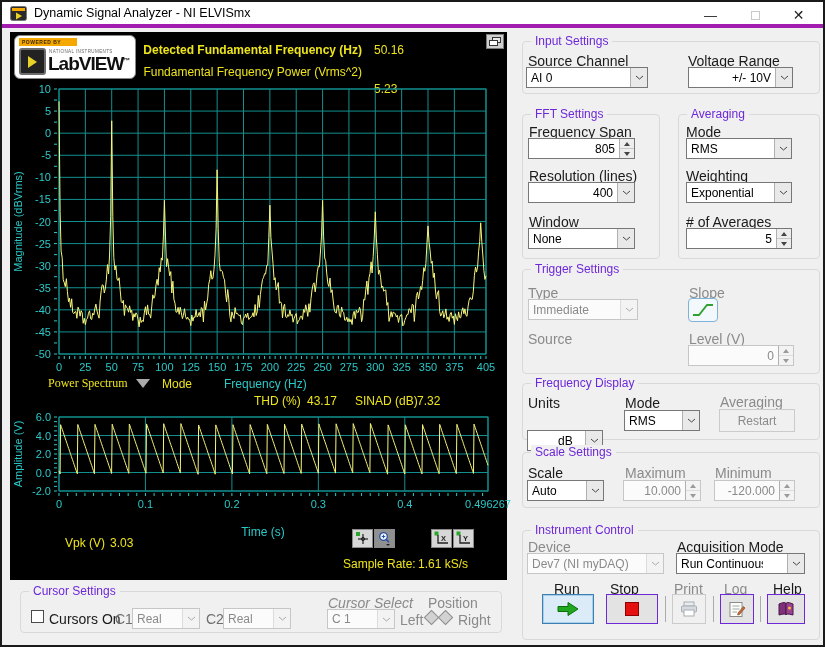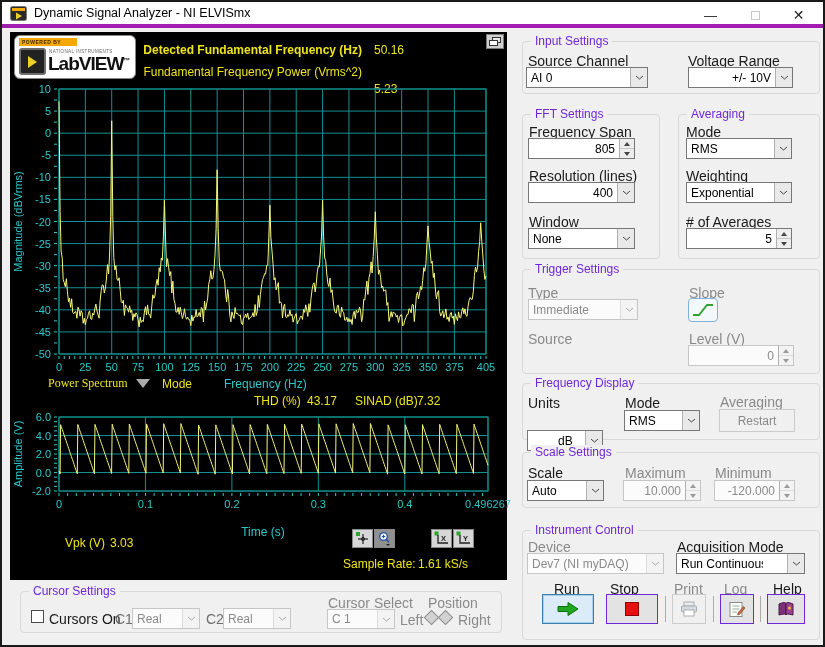--- a/index.html
+++ b/index.html
@@ -713,21 +713,21 @@
   </div>
   <div class="lbl" style="left:204px;top:609px;color:#6E6E6E;">C2</div>
   <div class="combo dis" style="left:221px;top:606px;width:68px;">
     <span class="txt">Real</span>
     <span class="cbtn">
         <svg width="9" height="5">
           <polyline points="1,1 4.5,4 8,1" fill="none" stroke="#AAA"></polyline>
         </svg>
       </span>
   </div>
-  <div class="lbl gray" style="left:326px;top:593px;">Cursor Select</div>
+  <div class="lbl gray" style="left:326px;top:593px;font-style:italic;">Cursor Select</div>
   <div class="combo dis" style="left:325px;top:607px;width:68px;height:20px;">
     <span class="txt">C 1</span>
     <span class="cbtn">
         <svg width="9" height="5">
           <polyline points="1,1 4.5,4 8,1" fill="none" stroke="#AAA"></polyline>
         </svg>
       </span>
   </div>
   <div class="lbl gray" style="left:426px;top:593px;">Position</div>
   <div class="lbl gray" style="left:398px;top:610px;">Left</div>

